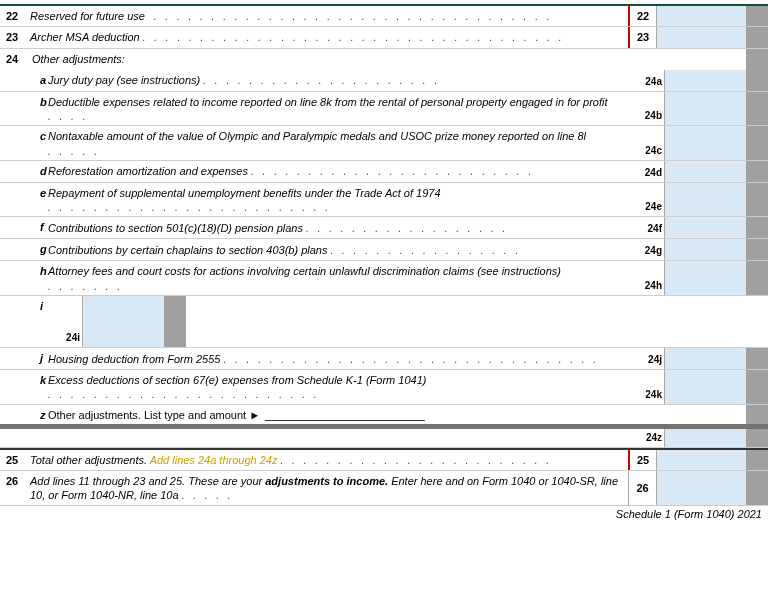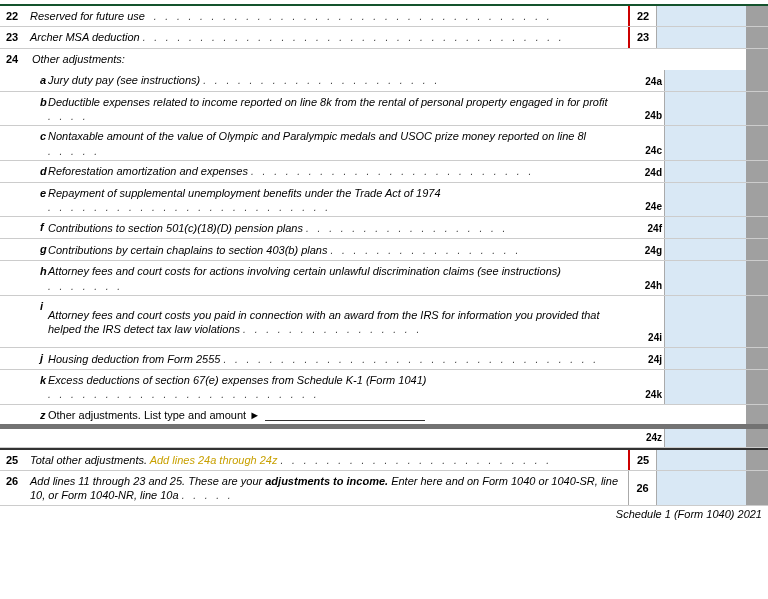--- a/index.html
+++ b/index.html
@@ -286,26 +286,20 @@
       </div>
     </div>
     <div class="field-label">24h</div>
     <div class="field-box"></div>
     <div style="width:22px;background:#a0a0a0;flex-shrink:0;"></div>
   </div>
 
   <div class="row row-tallest">
     <div class="line-num" style="visibility:hidden;">24</div>
     <div class="sub-letter">i</div>
-    <div class="desc-full">
-      <div class="desc-wrap" style="line-height:1.3;">
-        <span>Attorney fees and court costs you paid in connection with an award from the IRS for information you provided that helped the IRS detect tax law violations</span>
-        <span class="dot-trail"> . . . . . . . . . . . . . . . .</span>
-      </div>
-    </div>
     <div class="field-label">24i</div>
     <div class="field-box"></div>
     <div style="width:22px;background:#a0a0a0;flex-shrink:0;"></div>
   </div>
 
   <div class="row">
     <div class="line-num" style="visibility:hidden;">24</div>
     <div class="sub-letter">j</div>
     <div class="desc-full">
       <div class="desc-wrap">

